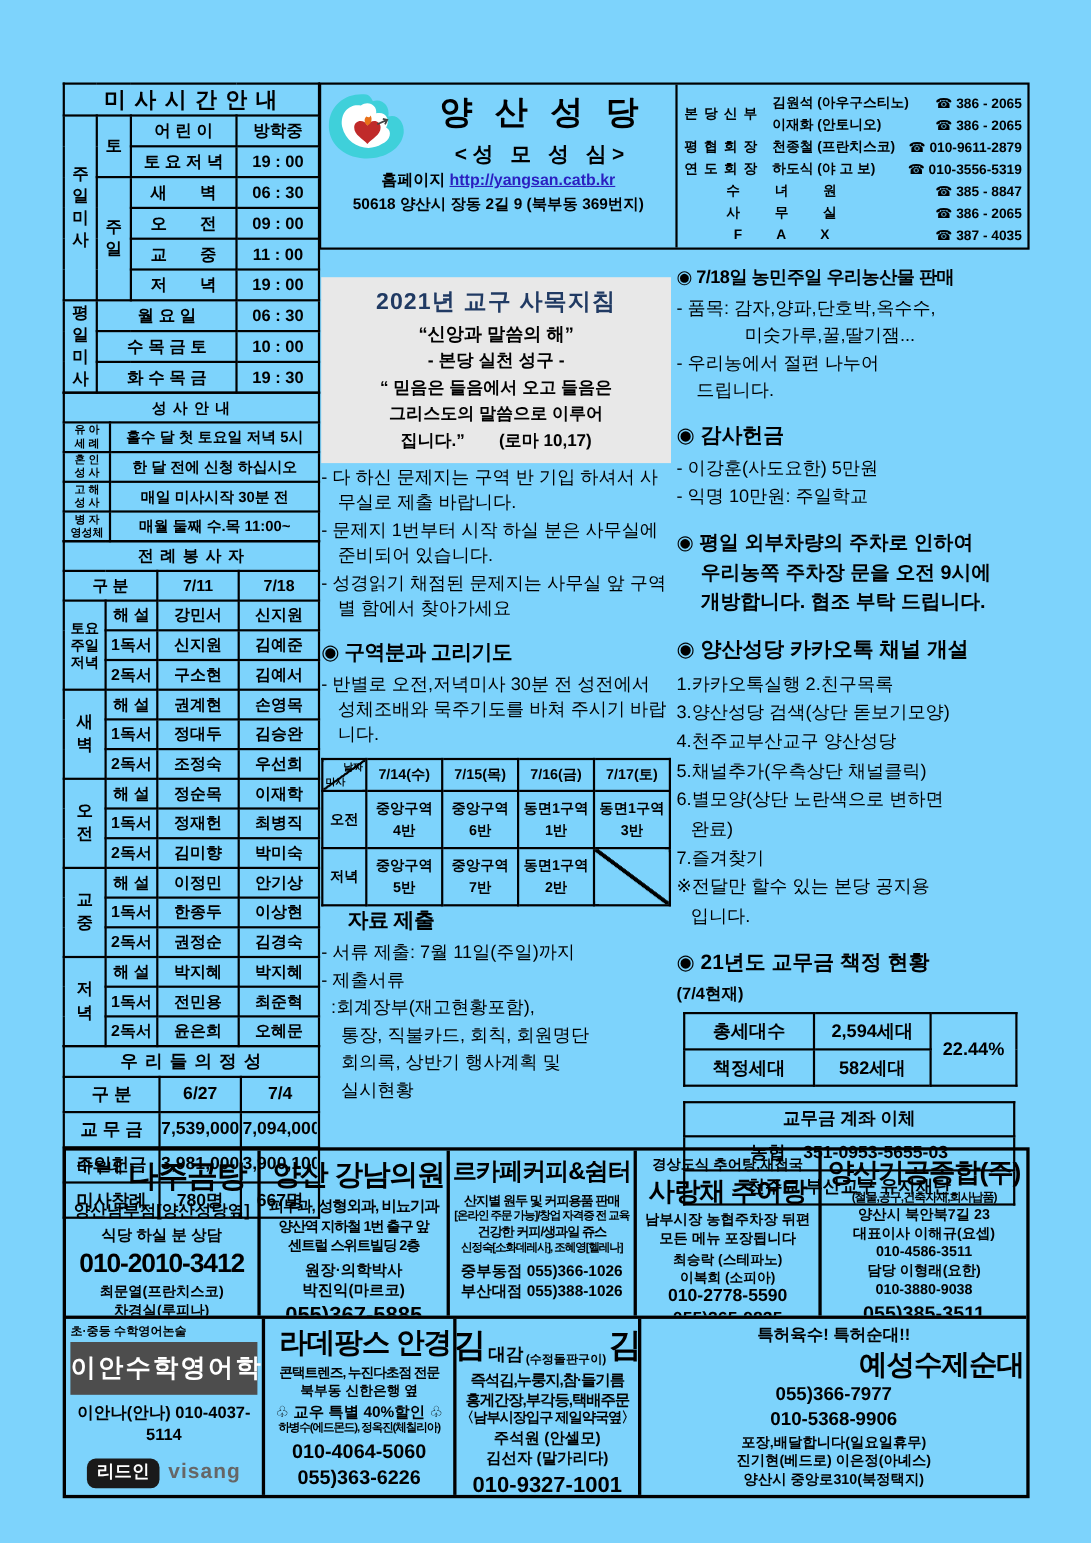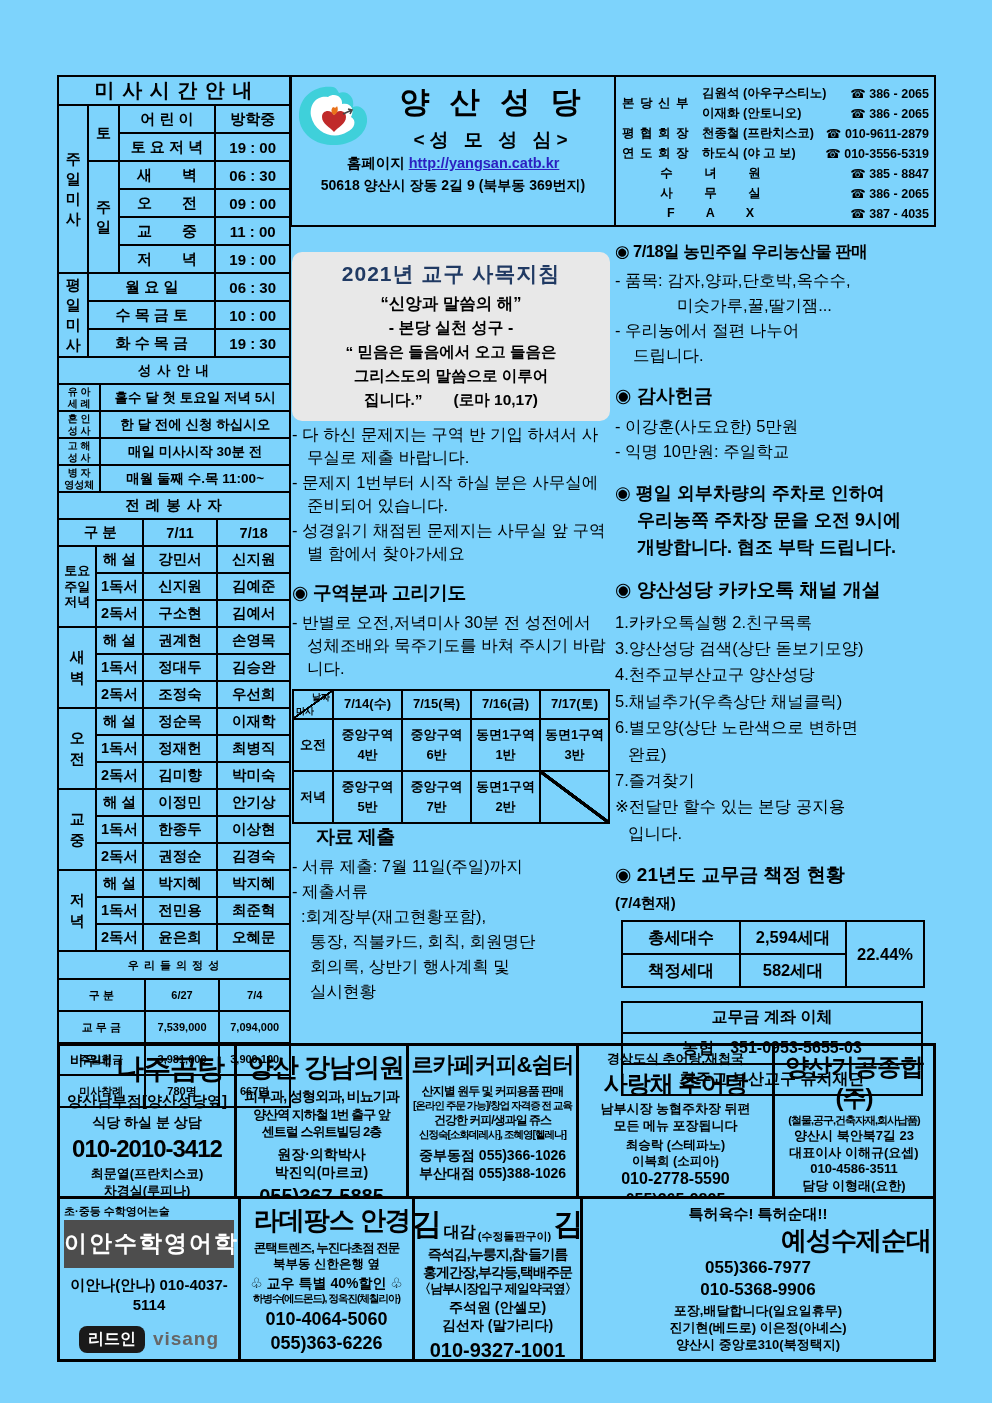--- a/index.html
+++ b/index.html
@@ -16,21 +16,21 @@
   
   .left-col { position:absolute; left:57px; top:75px; width:234px; }
   .mass td { font-size:15px; height:26px; }
   .mass .ttl { font-size:20px; }
   .vstack  { margin:0 auto; width:1.25em; word-break:break-all; line-height:1.35; font-size:15px; }
   .vstack2 { margin:0 auto; width:2.45em; word-break:break-all; line-height:1.2; font-size:13px; }
   .stack-tbl { margin-top:-2px; }
   .sac td { font-size:13.5px; height:25px; }
   .sac .lbl { font-size:10px; line-height:1.15; }
   .srv td { font-size:14.5px; height:25px; }
-  .off td { font-size:11px; height:30px; }
+  .off td { font-size:16px; height:30px;border-radius:10px; }
   .off .ttl { height:26px; }
 
   
   .top-band { position:absolute; left:290px; top:75px; width:646px; height:152px;
               border:2px solid #000; box-sizing:border-box; display:flex; }
   .hdr-left { width:322px; box-sizing:border-box; padding:5px 2px 2px; display:flex; flex-direction:column; }
   .hdr-row1 { display:flex; align-items:center; }
   .logo-wrap { flex:0 0 80px; }
   .hdr-names { flex:1; text-align:center; }
   .church-name { font-size:30px; font-weight:bold; letter-spacing:6px; white-space:nowrap; }
@@ -41,21 +41,21 @@
   .hdr-right { flex:1; border-left:2px solid #000; box-sizing:border-box; padding:6px 5px 2px 6px; }
   .contacts { width:100%; }
   .contacts td { font-size:12.5px; font-weight:bold; height:20px; padding:0; white-space:nowrap; vertical-align:middle; }
   .c-role  { width:80px; text-align:left; letter-spacing:1px; }
   .c-name  { text-align:left; }
   .c-phone { width:116px; text-align:right; }
   .c-wide  { text-align:center; letter-spacing:14px; }
 
   
   .mid-col { position:absolute; left:292px; top:252px; width:318px; }
-  .gray-box { background:#e8e8e8; border-radius:10px; padding:8px 2px 10px; text-align:center; }
+  .gray-box { background:#e8e8e8; border-radius:0; padding:8px 2px 10px; text-align:center; }
   .gb-title { font-size:21px; font-weight:bold; color:#203a63; letter-spacing:1px; }
   .gb-l1 { font-size:16.5px; font-weight:bold; margin-top:5px; }
   .gb-l2 { font-size:16px; font-weight:bold; margin-top:3px; }
   .gb-l3 { font-size:15.5px; font-weight:bold; margin-top:3px; }
   .sec-h { font-size:19px; font-weight:bold; margin:14px 0 5px; letter-spacing:-0.5px; }
   .sec-h2 { margin:0 0 5px 24px; }
   .item { font-size:16.5px; line-height:1.4; margin:2px 0; }
   .hang { padding-left:15px; text-indent:-15px; }
   .cont { padding-left:18px; }
   .cont-colon { padding-left:9px; }
@@ -606,21 +606,21 @@
       </div>
       <div class="ad" style="width:170px">
         <div class="s22 tight">르카페커피&amp;쉼터</div>
         <div class="s12 tight mt4">산지별 원두 및 커피용품 판매</div>
         <div class="s10 tight">[온라인 주문 가능]/창업 자격증 전 교육</div>
         <div class="s12 tight">건강한 커피/생과일 쥬스</div>
         <div class="s10 tight">신정숙[소화데레사], 조혜영[헬레나]</div>
         <div class="s14 mt4">중부동점 055)366-1026</div>
         <div class="s14">부산대점 055)388-1026</div>
       </div>
-      <div class="ad" style="width:196px">
+      <div class="ad" style="width:168px">
         <div class="s13">경상도식 추어탕,재첩국</div>
         <div class="s25 s24 tight">사랑채 추어탕</div>
         <div class="s13 mt2">남부시장 농협주차장 뒤편</div>
         <div class="s13">모든 메뉴 포장됩니다</div>
         <div class="s125 mt2">최승락 (스테파노)</div>
         <div class="s125">이복희 (소피아)</div>
         <div class="s16">010-2778-5590</div>
         <div class="s16">055)365-9825</div>
       </div>
       <div class="ad" style="flex:1">

